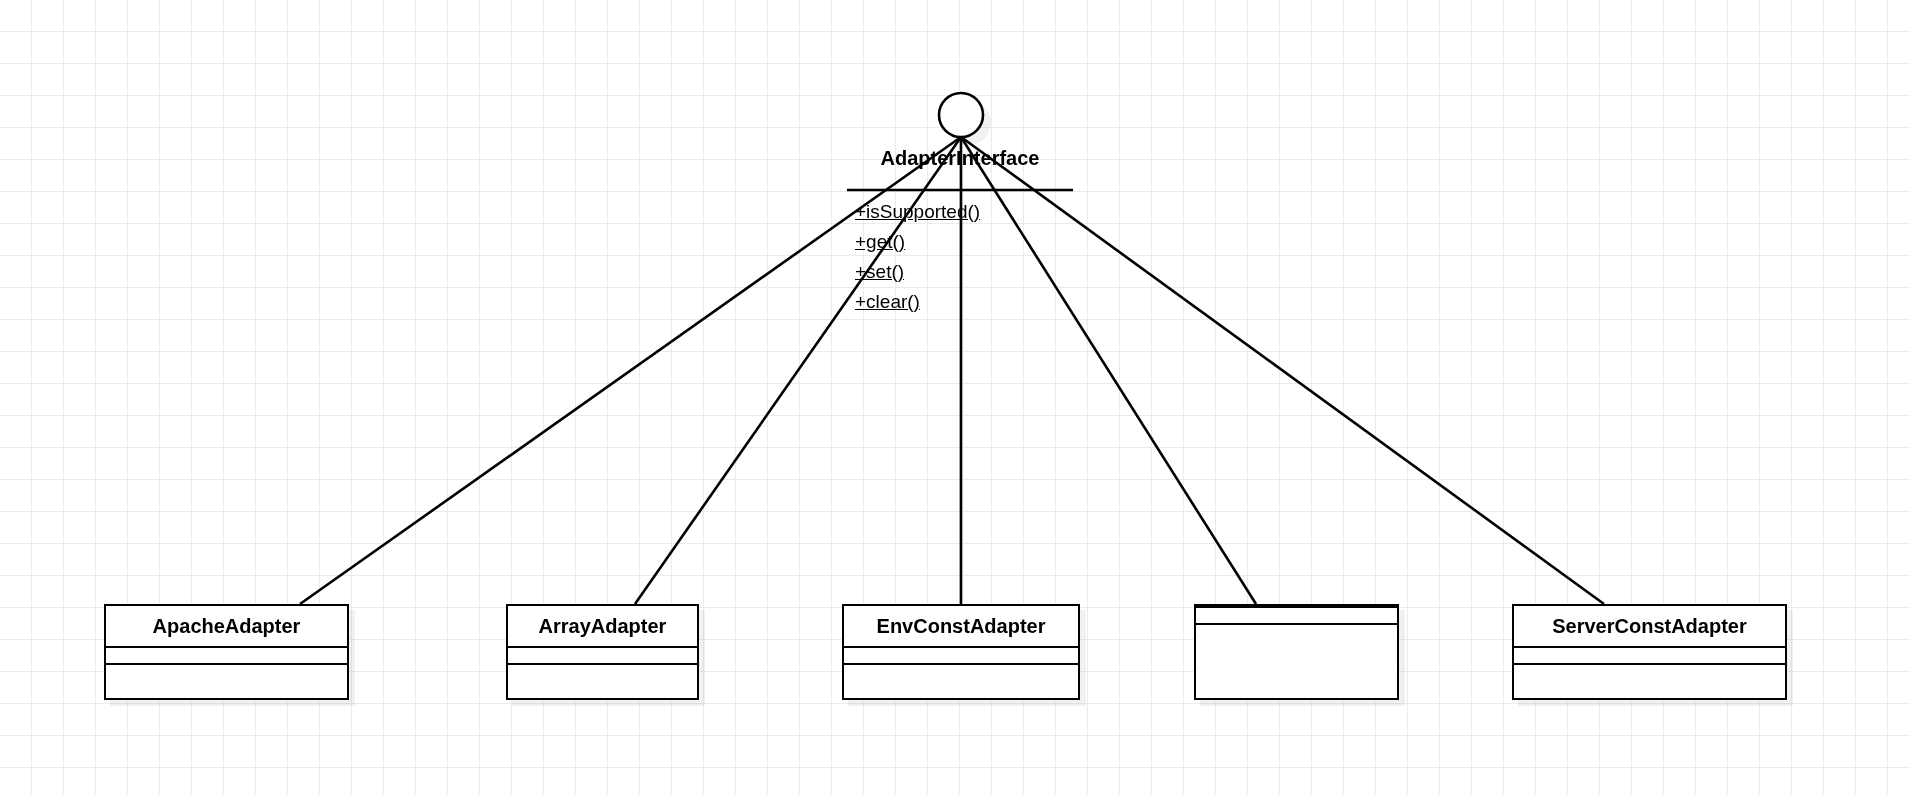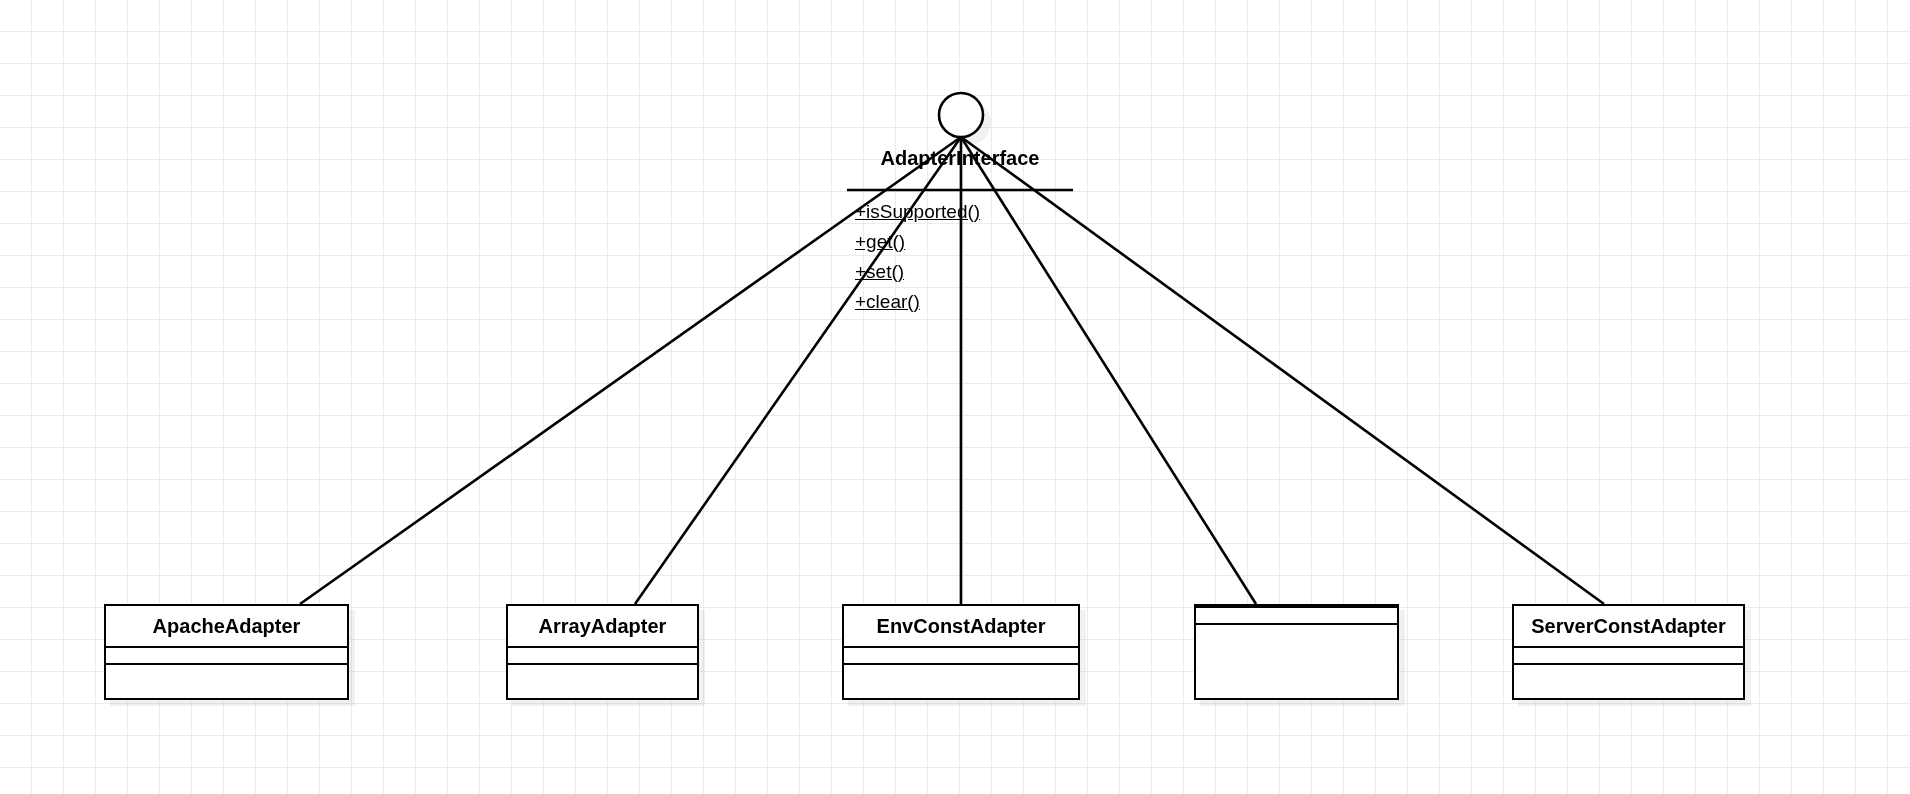--- a/index.html
+++ b/index.html
@@ -136,19 +136,19 @@
     <div class="cls-name">ArrayAdapter</div>
     <div class="cls-attrs"></div>
     <div class="cls-ops"></div>
   </div>
 
   <div class="cls" id="box-3" style="left: 1194px; top: 604px; width: 205px; height: 96px;">
     <div class="cls-attrs"></div>
     <div class="cls-ops"></div>
   </div>
 
-  <div class="cls" id="box-4" style="left: 1512px; top: 604px; width: 233px; height: 96px;">
+  <div class="cls" id="box-4" style="left: 1512px; top: 604px; width: 275px; height: 96px;">
     <div class="cls-name">ServerConstAdapter</div>
     <div class="cls-attrs"></div>
     <div class="cls-ops"></div>
   </div>
 
 </div>
 
 </body></html>

